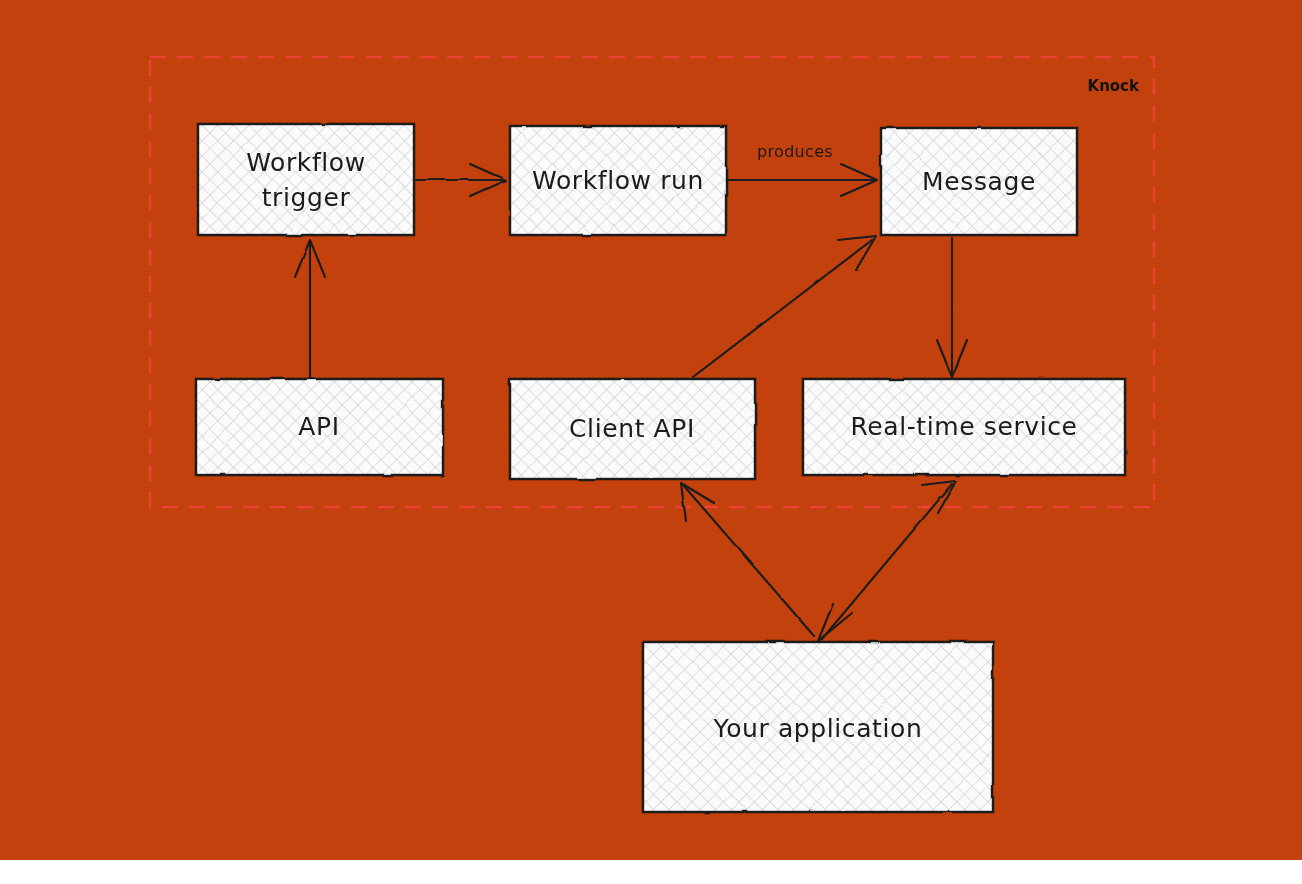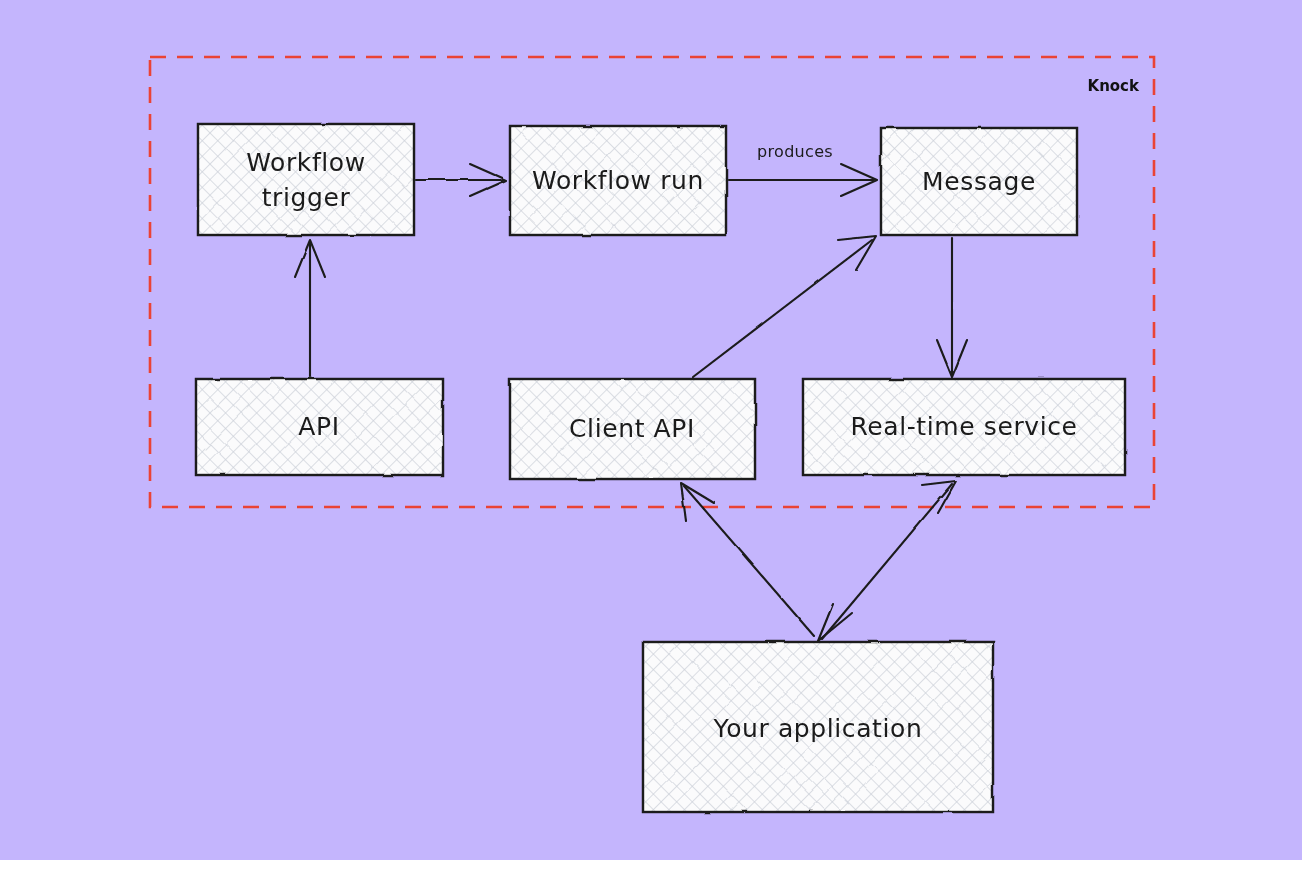--- a/index.html
+++ b/index.html
@@ -10,21 +10,21 @@
   body {
     width: 1302px;
     height: 884px;
     font-family: "DejaVu Sans", sans-serif;
     overflow: hidden;
   }
   #canvas {
     position: relative;
     width: 1302px;
     height: 860px;
-    background: #c4b5fd;
+    background: #c2410c;
   }
   #diagram-svg {
     position: absolute;
     left: 0;
     top: 0;
     width: 1302px;
     height: 884px;
   }
   .node-label {
     font-family: "DejaVu Sans", sans-serif;

